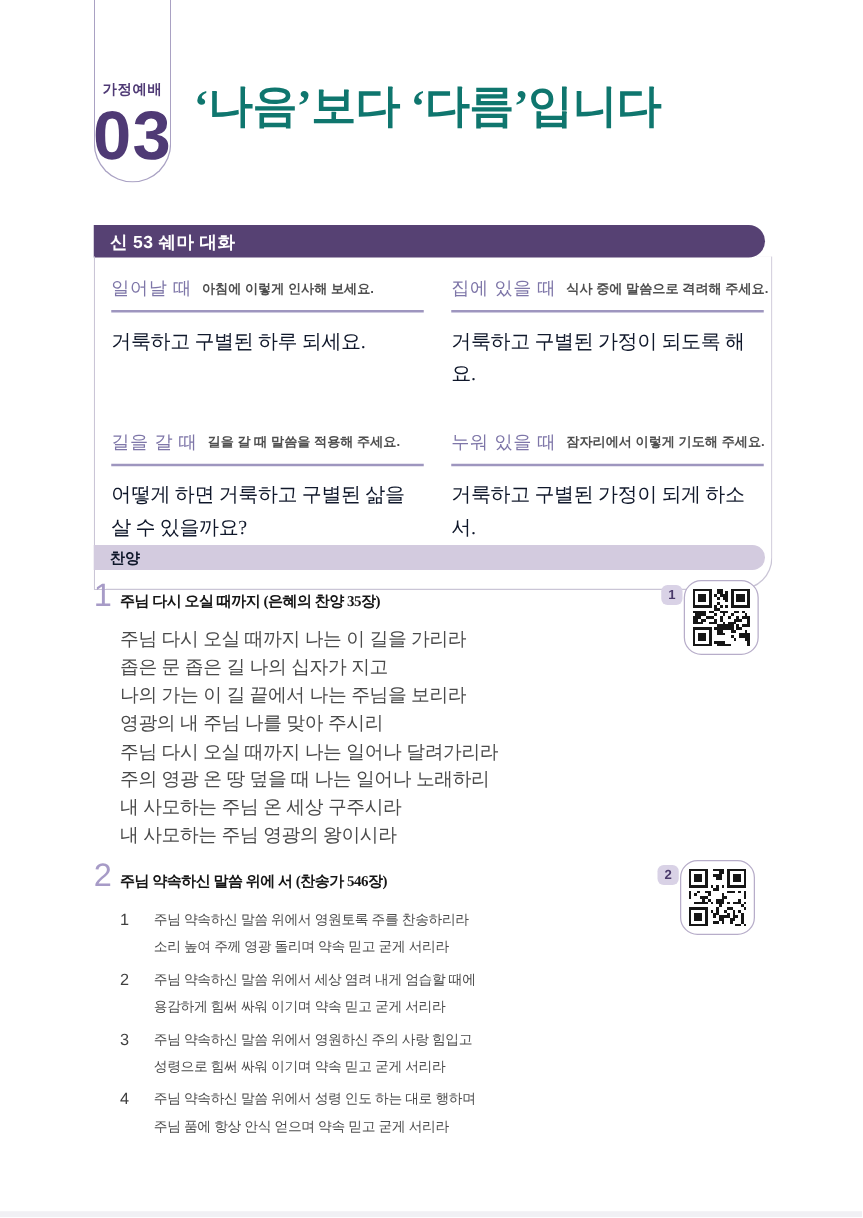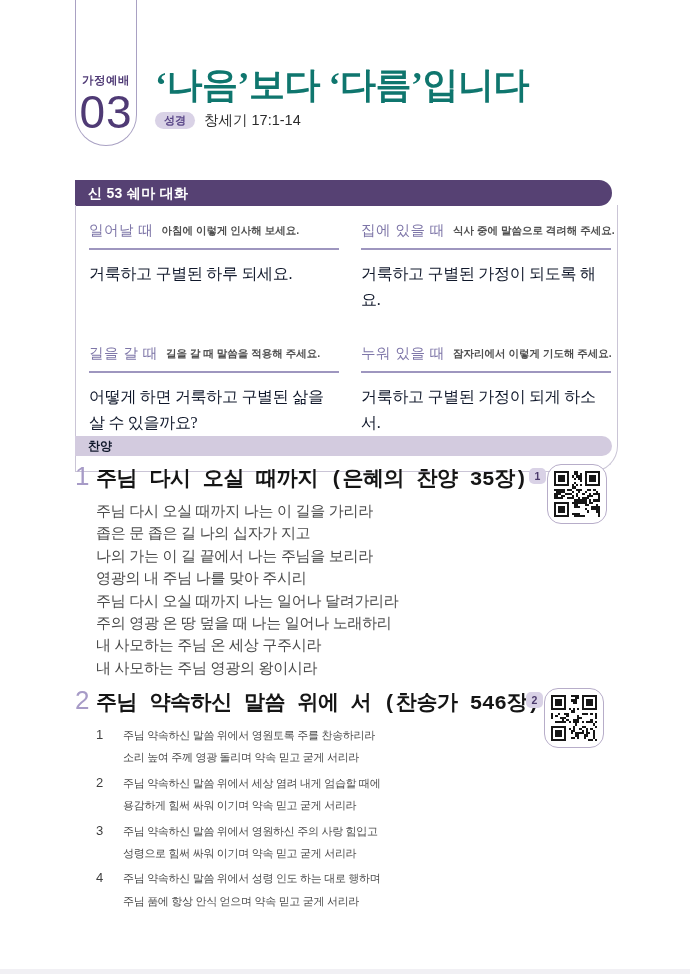--- a/index.html
+++ b/index.html
@@ -10,21 +10,21 @@
   }
   
   .issue-tab{
     position:absolute; left:75px; top:-2px; width:62px; height:148px;
     border:1.5px solid #a9a1c3; border-top:none;
     border-radius:0 0 32px 32px; box-sizing:border-box;
     display:flex; flex-direction:column; justify-content:flex-end; align-items:center;
     padding-bottom:9px;
   }
   .issue-label{font-size:11.5px; font-weight:bold; color:#4f3a75; letter-spacing:0.5px; margin-bottom:1px;}
-  .issue-number{font-size:46px; font-weight:400; color:#4f3a75; line-height:1.02; letter-spacing:1px;}
+  .issue-number{font-size:55px; font-weight:700; color:#4f3a75; line-height:1.02; letter-spacing:1px;}
   
   .title-block{position:absolute; left:155px; top:68px;}
   .doc-title{
     margin:0; font-family:"Liberation Serif","DejaVu Serif",serif;
     font-size:36px; font-weight:bold; color:#0f766e; line-height:34px; letter-spacing:-0.5px;
   }
   .scripture-row{display:flex; align-items:center; margin-top:9px;}
   .scripture-badge{
     background:#d9d2e6; color:#5a4788; font-size:11px; font-weight:bold;
     padding:2.5px 9px; border-radius:10px; line-height:1.1;
@@ -59,22 +59,22 @@
     line-height:20px; padding-left:13px; border-radius:0 10px 10px 0; box-sizing:border-box;
   }
   .song{position:absolute; left:75px; width:470px;}
   .song1{top:463px;}
   .song2{top:687px;}
   .song-head{display:flex; align-items:baseline;}
   .song-number{
     width:21px; font-size:26px; font-weight:300; color:#a79bc7; line-height:26px; flex:0 0 auto;
   }
   .song-title{
-    font-family:Liberation Mono, monospace;
-    font-size:21px; font-weight:bold; color:#151515; line-height:26px; letter-spacing:-0.4px;
+    font-family:Liberation Serif, serif;
+    font-size:12px; font-weight:bold; color:#151515; line-height:26px; letter-spacing:-0.4px;
   }
   .lyrics{margin:7px 0 0 21px;}
   .lyric-line{font-size:15px; color:#4a4a4a; line-height:22.4px; letter-spacing:-0.3px;}
   .verses{margin:7px 0 0 21px;}
   .verse{display:flex; margin-bottom:3px;}
   .verse-num{width:27px; flex:0 0 auto; font-size:13px; color:#3f3f3f; line-height:22.4px;}
   .verse-lines{}
   .verse-line{font-size:11px; color:#4a4a4a; line-height:22.4px; letter-spacing:-0.3px;}
   
   .qr-wrap{position:absolute;}
@@ -98,24 +98,20 @@
 
 <div class="page">
 
   <div class="issue-tab">
     <div class="issue-label">가정예배</div>
     <div class="issue-number">03</div>
   </div>
 
   <div class="title-block">
     <h1 class="doc-title">‘나음’보다 ‘다름’입니다</h1>
-    <div class="scripture-row">
-      <span class="scripture-badge">성경</span>
-      <span class="scripture-ref">창세기 17:1-14</span>
-    </div>
   </div>
 
   <section class="shema">
     <div class="bar-dark">신 53 쉐마 대화</div>
     <div class="shema-box">
       <div class="shema-grid">
 
         <div class="shema-cell">
           <div class="shema-cell-head">
             <span class="shema-when">일어날 때</span>

